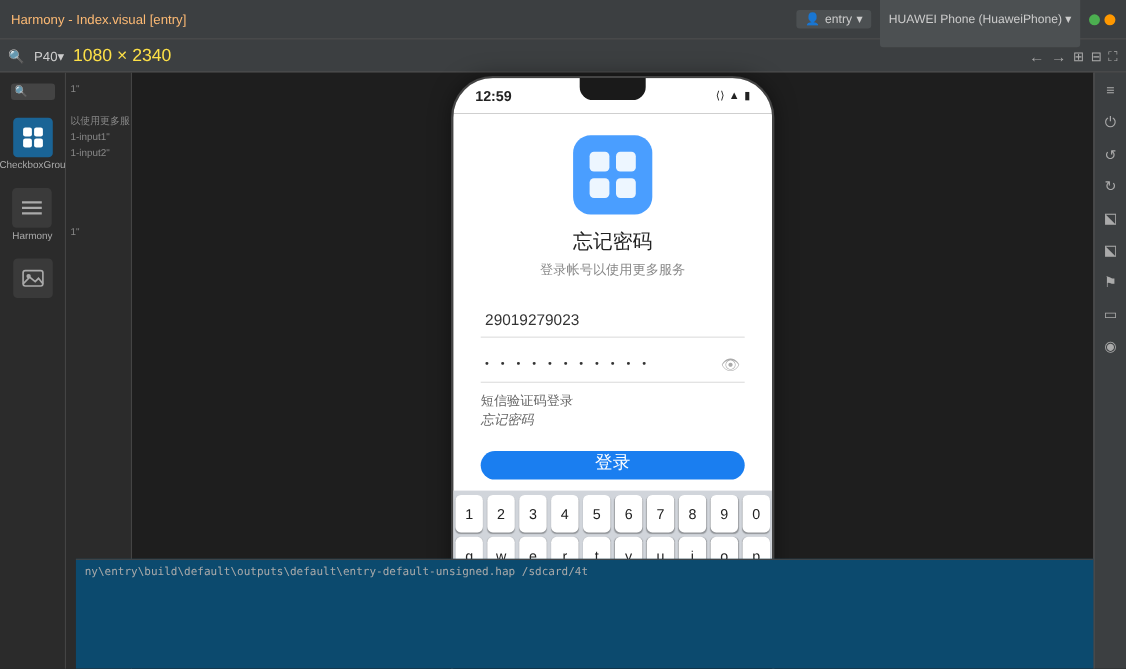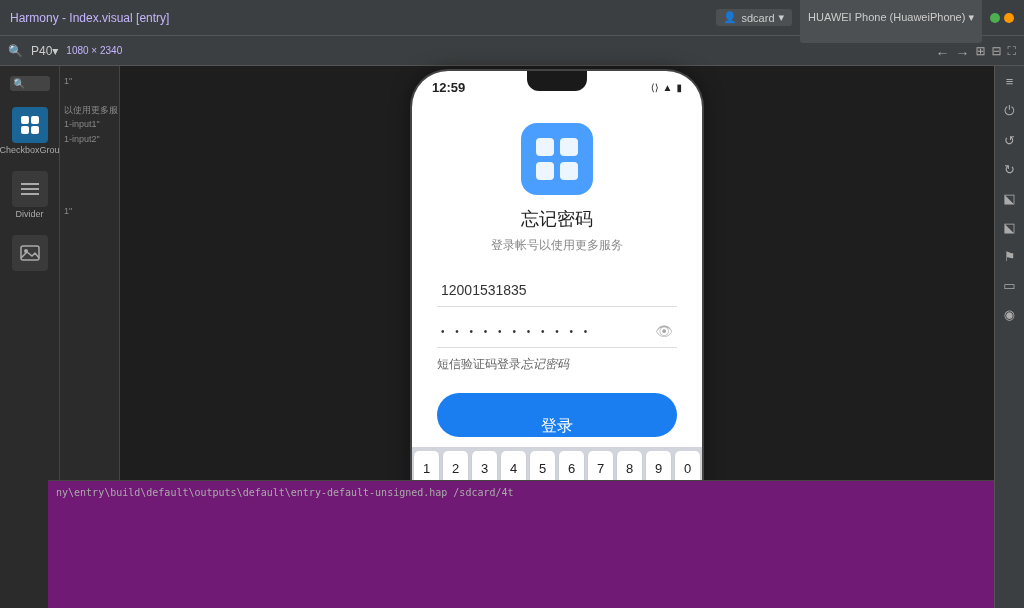--- a/index.html
+++ b/index.html
@@ -16,21 +16,21 @@
     .top-bar {
       height: 36px;
       background: #3c3f41;
       display: flex;
       align-items: center;
       padding: 0 10px;
       justify-content: space-between;
       border-bottom: 1px solid #555;
     }
     .top-bar-left {
-      color: #c4b5fd;
+      color: #fdba74;
       font-size: 12px;
     }
     .top-bar-right {
       display: flex;
       align-items: center;
       gap: 8px;
     }
     .top-bar-right .entry-btn {
       background: #4c5052;
       color: #ccc;
@@ -273,38 +273,40 @@
       color: #333;
     }
     .eye-icon {
       color: #aaa;
       font-size: 14px;
     }
 
     .form-links {
       width: 240px;
       display: flex;
+      justify-content: space-between;
       margin-bottom: 20px;
+      flex-direction: column;
     }
     .form-link {
       font-size: 12px;
       color: #666;
     }
     .form-link.right {
       color: #666;
       font-style: italic;
     }
 
     .login-btn {
       width: 240px;
-      height: 44px;
+      height: 26px;
       background: #1a7ef0;
       border-radius: 24px;
       display: flex;
-      align-items: flex-end;
+      align-items: flex-start;
       justify-content: center;
       color: #fff;
       font-size: 16px;
       font-weight: 500;
       cursor: pointer;
     }
 
     
     .phone-keyboard {
       background: #d1d5db;
@@ -380,62 +382,62 @@
     .rt-icon {
       color: #aaa;
       font-size: 13px;
       cursor: pointer;
     }
 
     
     .bottom-panel {
       position: absolute;
       bottom: 0;
-      left: 48px;
+      left: 69px;
       right: 30px;
-      height: 128px;
-      background: #701a75;
+      height: 100px;
+      background: #0c4a6e;
       border-top: 1px solid #444;
     }
     .bottom-terminal {
       padding: 4px 8px;
       font-family: monospace;
       font-size: 10px;
       color: #aaa;
     }
     .terminal-line {
       line-height: 1.5;
     }
   </style>
 </head>
 <body>
 
 <div class="top-bar">
   <span class="top-bar-left">Harmony - Index.visual [entry]</span>
   <div class="top-bar-right">
     <div class="entry-btn">
       <span>👤</span>
-      <span>sdcard</span>
+      <span>entry</span>
       <span>▾</span>
     </div>
     <div class="device-btn">
       <span>HUAWEI Phone (HuaweiPhone)</span>
       <span>▾</span>
     </div>
     <div class="status-dots">
       <div class="dot-green"></div>
       <div class="dot-orange"></div>
     </div>
   </div>
 </div>
 
 <div class="second-toolbar">
   <span class="search-icon-btn">🔍</span>
   <span style="color:#ccc;font-size:12px;">P40▾</span>
-  <span style="color:#c4b5fd;font-size:10px;">1080 × 2340</span>
+  <span style="color:#fde047;font-size:16px;">1080 × 2340</span>
   <div class="second-toolbar-right">
     <span class="nav-arrow">←</span>
     <span class="nav-arrow">→</span>
     <span style="color:#aaa;font-size:12px;">⊞</span>
     <span style="color:#aaa;font-size:12px;">⊟</span>
     <span style="color:#aaa;font-size:12px;">⛶</span>
   </div>
 </div>
 
 <div class="main-area">
@@ -454,21 +456,21 @@
       <span class="sidebar-component-label">CheckboxGrou</span>
     </div>
     <div class="sidebar-component">
       <div class="sidebar-component-icon">
         <svg width="22" height="22" viewBox="0 0 22 22">
           <line x1="2" y1="6" x2="20" y2="6" stroke="#aaa" stroke-width="2"></line>
           <line x1="2" y1="11" x2="20" y2="11" stroke="#aaa" stroke-width="2"></line>
           <line x1="2" y1="16" x2="20" y2="16" stroke="#aaa" stroke-width="2"></line>
         </svg>
       </div>
-      <span class="sidebar-component-label">Divider</span>
+      <span class="sidebar-component-label">Harmony</span>
     </div>
     <div class="sidebar-component">
       <div class="sidebar-component-icon">
         <svg width="22" height="22" viewBox="0 0 22 22">
           <rect x="2" y="4" width="18" height="14" rx="2" fill="none" stroke="#aaa" stroke-width="1.5"></rect>
           <circle cx="7" cy="9" r="2" fill="#aaa"></circle>
           <polyline points="2,16 8,10 13,14 16,11 20,16" fill="none" stroke="#aaa" stroke-width="1.5"></polyline>
         </svg>
       </div>
     </div>
@@ -509,21 +511,21 @@
               <div class="app-icon-dot"></div>
               <div class="app-icon-dot"></div>
               <div class="app-icon-dot"></div>
             </div>
           </div>
 
           <div class="app-title">忘记密码</div>
           <div class="app-subtitle">登录帐号以使用更多服务</div>
 
           <div class="form-field form-field-phone">
-            <span>12001531835</span>
+            <span>29019279023</span>
           </div>
 
           <div class="form-field form-field-password">
             <span class="password-dots">• • • • • • • • • • •</span>
             <span class="eye-icon">👁</span>
           </div>
 
           <div class="form-links">
             <span class="form-link">短信验证码登录</span>
             <span class="form-link right">忘记密码</span>

